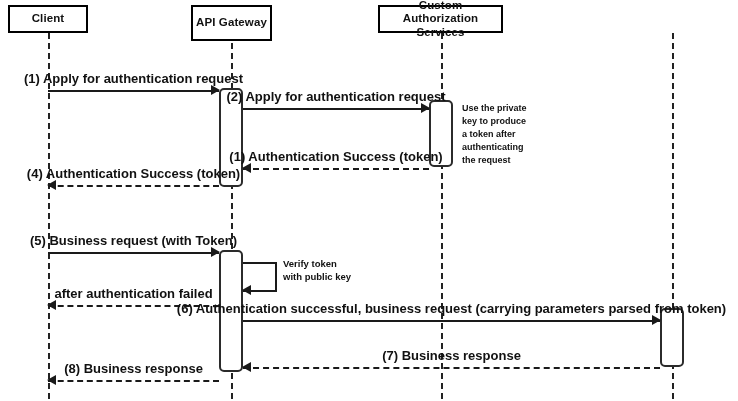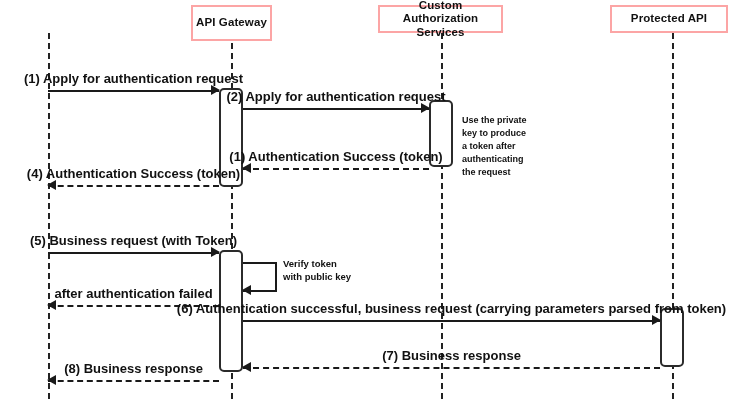--- a/index.html
+++ b/index.html
@@ -3,21 +3,21 @@
 <meta charset="utf-8">
 <style>
   html,body{margin:0;padding:0;background:#ffffff;}
   body{width:738px;height:401px;overflow:hidden;
        font-family:"Liberation Sans","DejaVu Sans",sans-serif;}
   #diagram{position:relative;width:738px;height:401px;background:#fff;}
 
   
   .actor-box{
     position:absolute;box-sizing:border-box;
-    border:2px solid #fca5a5;background:#fff;
+    border:2px solid #000000;background:#fff;
     display:flex;align-items:center;justify-content:center;
     text-align:center;font-size:11.5px;font-weight:bold;color:#111;
     line-height:1.15;letter-spacing:.1px;
   }
 
   
   .lifeline{
     position:absolute;width:0;border-left:2px dashed #222;
   }
 
@@ -74,39 +74,39 @@
 </head>
 <body>
 
 <div id="diagram">
 
   <div class="lifeline" style="left:48px; top:33px; height:366px;"></div>
   <div class="lifeline" style="left:231px;top:33px; height:366px;"></div>
   <div class="lifeline" style="left:441px;top:33px; height:366px;"></div>
   <div class="lifeline" style="left:672px;top:33px; height:366px;"></div>
 
+  <div class="actor-box" style="left:8px;top:5px;width:80px;height:28px;">
+    <span>Client</span>
+  </div>
 
   <div class="actor-box" style="left:191px;top:5px;width:81px;height:36px;">
     <span>API Gateway</span>
   </div>
 
   <div class="actor-box" style="left:378px;top:5px;width:125px;height:28px;">
     <span>Custom Authorization Services</span>
   </div>
 
-  <div class="actor-box" style="left:610px;top:5px;width:118px;height:28px;">
-    <span>Protected API</span>
-  </div>
 
   <div class="activation" style="left:219px;top:88px;width:24px;height:99px;"></div>
   <div class="activation" style="left:429px;top:100px;width:24px;height:67px;"></div>
   <div class="activation" style="left:219px;top:250px;width:24px;height:122px;"></div>
   <div class="activation" style="left:660px;top:308px;width:24px;height:59px;"></div>
 
-  <div class="note" style="left:459px;top:100px;width:72px;height:70px;margin-top:12px;">
+  <div class="note" style="left:459px;top:100px;width:72px;height:70px;">
     <span>Use the private key to produce a token after authenticating the request</span>
   </div>
 
   <div class="msg to-right" style="left:48px;top:90px;width:171px;">
     <div class="line"></div>
     <div class="head"></div>
     <div class="label center">(1) Apply for authentication request</div>
   </div>
 
   <div class="msg to-right" style="left:243px;top:108px;width:186px;">

